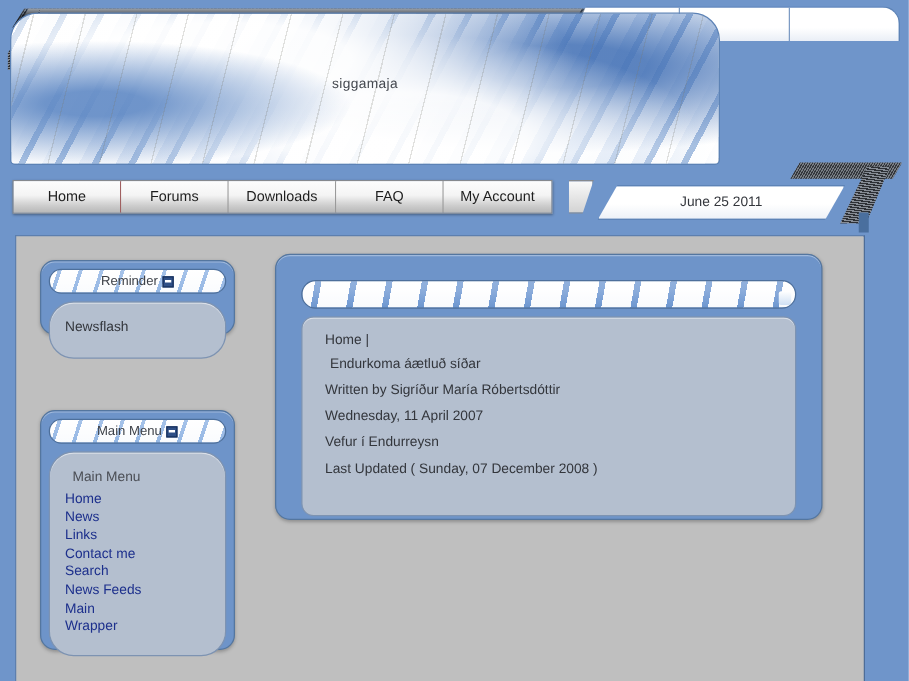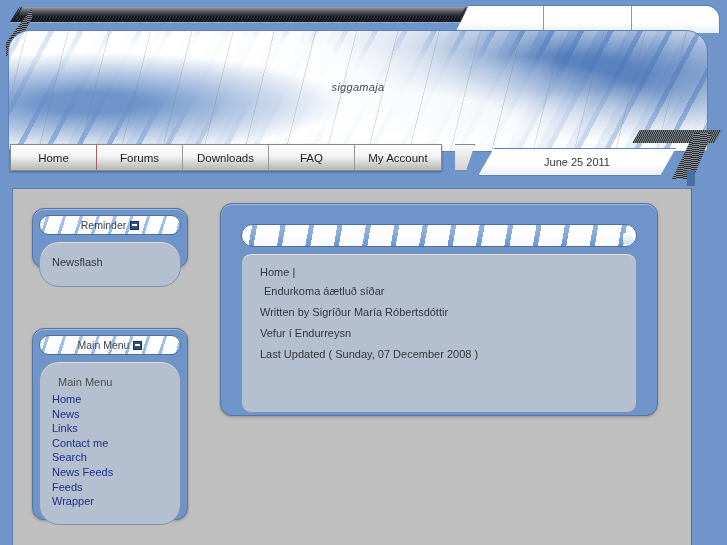--- a/index.html
+++ b/index.html
@@ -93,36 +93,35 @@
   .top-tab {
     flex: 1;
     height: 100%;
     border-right: 1px solid #7d9bc4;
   }
   .top-tab:last-child { border-right: none; }
 
   
   .masthead {
     position: absolute;
-    left: 8px; top: 30px;
-    width: 700px; height: 122px;
+    left: 8px; top: 10px;
+    width: 568px; height: 122px;
     border-radius: 22px 22px 4px 4px;
     border: 1px solid #5c82b5;
     overflow: hidden;
     background:
       radial-gradient(120% 140% at 12% 60%, rgba(86,130,193,.85) 0 6%, rgba(255,255,255,0) 30%),
       radial-gradient(90% 120% at 30% 30%, rgba(255,255,255,.95) 0 20%, rgba(255,255,255,0) 55%),
       radial-gradient(70% 110% at 55% 80%, rgba(255,255,255,.9) 0 25%, rgba(255,255,255,0) 60%),
       radial-gradient(100% 120% at 78% 35%, rgba(74,118,184,.9) 0 12%, rgba(255,255,255,0) 48%),
       repeating-linear-gradient(118deg,
          rgba(255,255,255,0) 0px, rgba(255,255,255,0) 9px,
          rgba(104,146,203,.55) 9px, rgba(104,146,203,.55) 14px,
          rgba(255,255,255,.9) 14px, rgba(255,255,255,.9) 26px),
       linear-gradient(100deg, #ffffff 0%, #cfdcf0 35%, #ffffff 55%, #bcd0ec 75%, #ffffff 100%);
-    font-style: italic;
   }
   .masthead::after {
     content: "";
     position: absolute; inset: 0;
     background:
       repeating-linear-gradient(104deg,
         rgba(255,255,255,0) 0 17px,
         rgba(120,120,110,.22) 17px 18px,
         rgba(255,255,255,0) 18px 40px);
   }
@@ -411,32 +410,33 @@
     </div>
     <div class="module-body" style="height:164px; padding:14px 12px;">
       <div class="menu-caption">Main Menu</div>
       <ul class="menu-list">
         <li>Home</li>
         <li>News</li>
         <li>Links</li>
         <li>Contact me</li>
         <li>Search</li>
         <li>News Feeds</li>
-        <li>Feeds</li>
+        <li>Main</li>
         <li>Wrapper</li>
       </ul>
     </div>
   </div>
 
   <div class="content-panel">
     <div class="content-head">
       <span class="nub"></span>
     </div>
     <div class="content-body">
       <div class="crumb">Home |</div>
       <div class="article-title">Endurkoma áætluð síðar</div>
       <div class="meta-line">Written by Sigríður María Róbertsdóttir</div>
+      <div class="meta-line">Wednesday, 11 April 2007</div>
       <div class="meta-line">Vefur í Endurreysn</div>
       <div class="meta-line">Last Updated ( Sunday, 07 December 2008 )</div>
     </div>
   </div>
 
 </div>
 
 </body></html>

